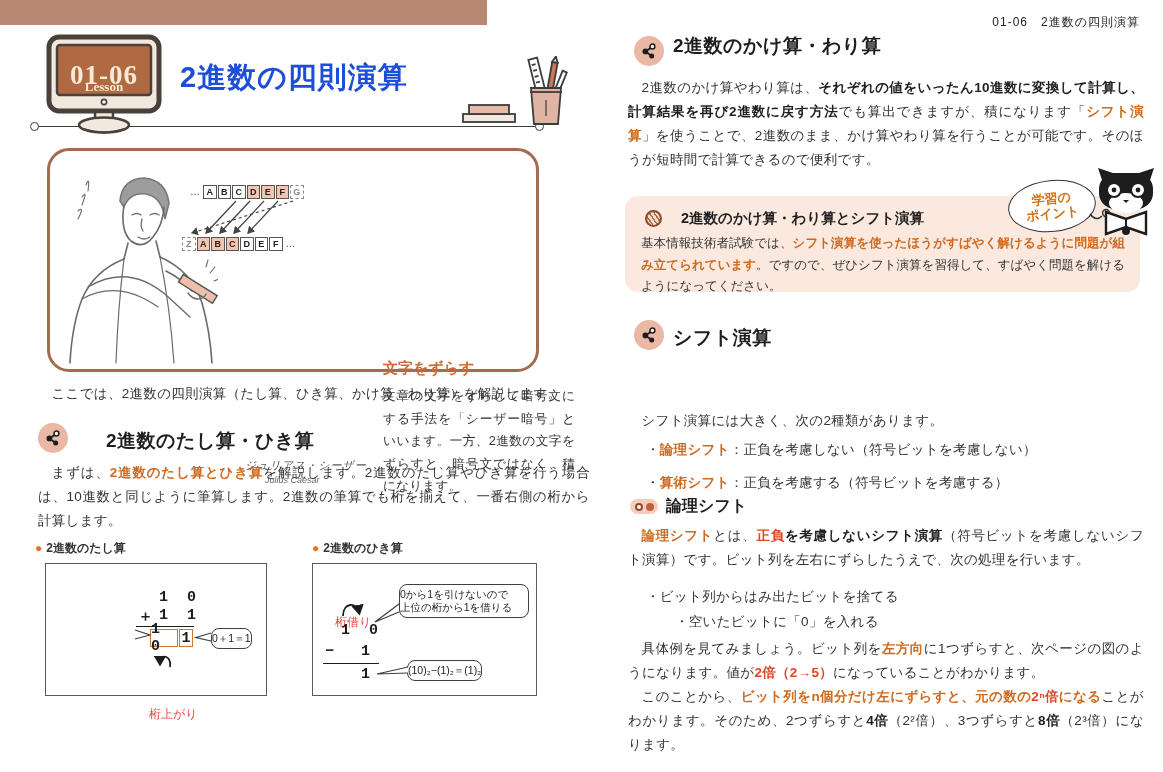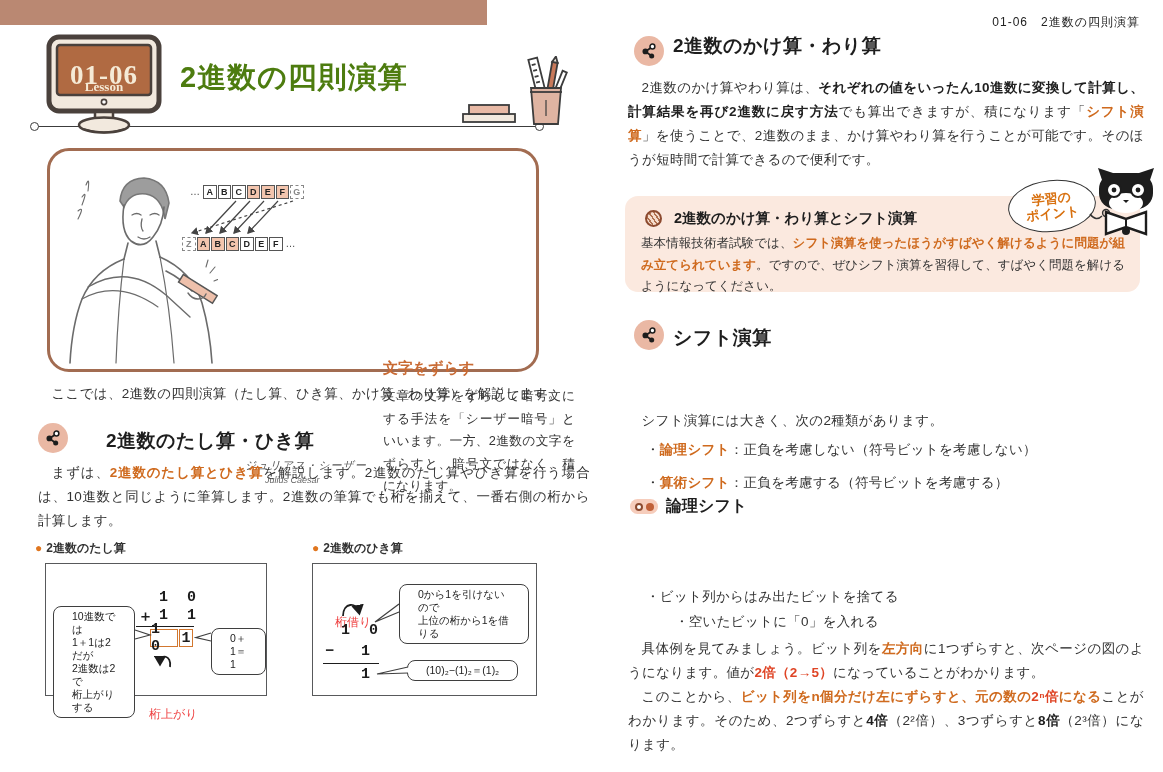--- a/index.html
+++ b/index.html
@@ -11,21 +11,21 @@
   
   .top-band { left:0; top:0; width:487px; height:25px; background:#ba8872; }
 
   
   .lesson-label { left:45px; top:46px; width:118px; text-align:center;
     font-family:"Liberation Serif","DejaVu Serif",serif; font-weight:bold;
     font-size:13px; color:#f5ead6;margin-top:33px; }
   .lesson-number { left:45px; top:60px; width:118px; text-align:center;
     font-family:"Liberation Serif","DejaVu Serif",serif; font-weight:bold;
     font-size:27px; color:#f5ead6; letter-spacing:1px; }
-  .lesson-title { left:180px; top:58px; font-size:29px; font-weight:bold; color:#4d7c0f; letter-spacing:1px; }
+  .lesson-title { left:180px; top:58px; font-size:29px; font-weight:bold; color:#1d4ed8; letter-spacing:1px; }
   .divider { left:36px; top:126px; width:502px; height:0; border-top:1.6px solid #3c3c3c; }
   .divider-dot { width:9px; height:9px; border:1.7px solid #3c3c3c; border-radius:50%; background:#fff; top:122px; }
   .dot-left { left:30px; } .dot-right { left:535px; }
 
   
   .caesar-box { left:47px; top:148px; width:492px; height:224px;
     border:3px solid #a26c51; border-radius:22px; background:#fff; }
   .caesar-heading { left:333px; top:208px; font-size:15px; font-weight:bold; color:#c96a33; }
   .caesar-body { left:333px; top:234px; width:192px; font-size:12.8px; line-height:22.5px; color:#333; text-align:justify; }
   .sig-jp { left:195px; top:307px; font-size:11px; color:#555; font-style:italic; letter-spacing:1px; }
@@ -51,21 +51,21 @@
   .odot { color:#e0761f; font-size:12px; margin-right:4px; }
 
   
   .figbox { border:1.5px solid #58595b; background:#fff; }
   .calc { font-family:"Liberation Mono","DejaVu Sans Mono",monospace; font-weight:bold;
     font-size:15px; color:#1d1d1d; letter-spacing:5px; white-space:pre; }
   .hline { border-top:1.6px solid #1d1d1d; }
   .resbox { border:1.6px solid #d2772f; display:flex; align-items:center; justify-content:center;
     font-family:"Liberation Mono","DejaVu Sans Mono",monospace; font-weight:bold; font-size:15px; color:#1d1d1d; }
   .callout { border:1.4px solid #3f3f3f; border-radius:8px; background:#fff;
-    font-size:10.5px; line-height:13px; color:#222; padding:3px 18px; white-space:pre-line; }
+    font-size:10.5px; line-height:13px; color:#222; padding:3px 0; white-space:pre-line; }
   .small-label { font-size:12px; color:#ef4444;margin-top:36px; }
 
   
   .pg-header { left:620px; top:14px; width:520px; text-align:right; font-size:12px; color:#222; letter-spacing:1px; }
   .point-box { left:625px; top:196px; width:515px; height:96px; background:#fbe9df; border-radius:13px; }
   .point-title { font-size:14.5px; font-weight:bold; color:#1e1e1e; }
   .point-icon { width:17px; height:17px; border-radius:50%; border:2px solid #8c4a2f;
     background:repeating-linear-gradient(55deg,#b0714f 0 1.5px,#f6ddcd 1.5px 4px); }
   .point-body { font-size:12.5px; line-height:21.5px; color:#333; text-align:justify; }
   .bubble { border:1.6px solid #333; border-radius:50%; background:#fff;
@@ -220,24 +220,20 @@
     <span class="odot">●</span><span>2進数のひき算</span>
   </div>
 
   <div class="abs figbox" style="left:45px; top:563px; width:222px; height:133px;">
     <div class="abs calc" style="left:113px; top:25px;">1 0</div>
     <div class="abs calc" style="left:92px; top:43px; letter-spacing:0;">＋</div>
     <div class="abs calc" style="left:113px; top:43px;">1 1</div>
     <div class="abs hline" style="left:90px; top:62px; width:58px;"></div>
     <div class="abs resbox" style="left:104px; top:65px; width:28px; height:18px; letter-spacing:2px;">1 0</div>
     <div class="abs resbox" style="left:133px; top:65px; width:14px; height:18px;">1</div>
-    <div class="abs callout" style="left:7px; top:42px; width:82px; text-align:left;">10進数では
-1＋1は2だが
-2進数は2で
-桁上がりする</div>
     <svg class="abs" style="left:88px; top:62px;" width="18" height="16" viewBox="0 0 18 16">
       <path d="M1,4 L16,9 L1,13" fill="#fff" stroke="#3f3f3f" stroke-width="1.2"></path>
       </svg>
     <div class="abs callout" style="left:165px; top:64px;">0＋1＝1</div>
     <svg class="abs" style="left:148px; top:66px;" width="18" height="14" viewBox="0 0 18 14">
       <path d="M17,3 L2,7.5 L17,11" fill="#fff" stroke="#3f3f3f" stroke-width="1.2"></path>
       </svg>
     <svg class="abs" style="left:108px; top:85px;" width="22" height="22" viewBox="0 0 22 22">
       <defs>
           <marker id="ah2" markerWidth="7" markerHeight="7" refX="4" refY="3.5" orient="auto">
@@ -284,21 +280,21 @@
       <circle cx="6" cy="10.5" r="3.2" fill="#1d1d1d"></circle>
       <circle cx="13" cy="15.5" r="2.8" fill="#1d1d1d"></circle>
       <circle cx="13.8" cy="5" r="2.7" fill="#fff" stroke="#1d1d1d" stroke-width="1.7"></circle>
     </svg>
   </div>
   <div class="abs sec-title" style="left:673px; top:33px;">2進数のかけ算・わり算</div>
 
   <div class="abs para" style="left:628px; top:76px; width:516px;"><span>2進数のかけ算やわり算は、</span><span class="b">それぞれの値をいったん10進数に変換して計算し、計算結果を再び2進数に戻す方法</span><span>でも算出できますが、積になります「</span><span class="o">シフト演算</span><span>」を使うことで、2進数のまま、かけ算やわり算を行うことが可能です。そのほうが短時間で計算できるので便利です。</span></div>
 
   <div class="abs point-box"></div>
-  <div class="abs" style="left:645px; top:209px; display:flex; align-items:center; gap:12px;">
+  <div class="abs" style="left:645px; top:209px; display:flex; align-items:center; gap:19px;">
     <span class="point-icon"></span>
     <span class="point-title">2進数のかけ算・わり算とシフト演算</span>
   </div>
   <div class="abs point-body" style="left:641px; top:233px; width:484px;"><span>基本情報技術者試験では、</span><span class="o">シフト演算を使ったほうがすばやく解けるように問題が組み立てられています</span><span>。ですので、ぜひシフト演算を習得して、すばやく問題を解けるようになってください。</span></div>
 
   <div class="abs bubble" style="left:1008px; top:180px; width:88px; height:52px;">学習の
 ポイント</div>
   <svg class="abs" style="left:1088px; top:204px;" width="24" height="18" viewBox="0 0 24 18">
     <path d="M2,10 q6,8 12,2" fill="none" stroke="#333" stroke-width="1.5"></path>
     <circle cx="18" cy="9" r="3.4" fill="none" stroke="#333" stroke-width="1.5"></circle>
@@ -336,20 +332,21 @@
 
   <div class="abs bullet-line" style="left:646px; top:437px;"><span>・</span><span class="o">論理シフト</span><span>：正負を考慮しない（符号ビットを考慮しない）</span></div>
   <div class="abs bullet-line" style="left:646px; top:462px;margin-top:8px;"><span>・</span><span class="o">算術シフト</span><span>：正負を考慮する（符号ビットを考慮する）</span></div>
 
   <div class="abs pill-icon" style="left:630px; top:499px;">
     <span class="donut"></span>
     <span class="soliddot"></span>
   </div>
   <div class="abs subsec-title" style="left:666px; top:496px;">論理シフト</div>
 
+  <div class="abs para" style="left:628px; top:524px; width:516px;"><span class="o">論理シフト</span><span>とは、</span><span class="r">正負</span><span class="b">を考慮しないシフト演算</span><span>（符号ビットを考慮しないシフト演算）です。ビット列を左右にずらしたうえで、次の処理を行います。</span></div>
 
   <div class="abs bullet-line" style="left:646px; top:584px;">・ビット列からはみ出たビットを捨てる</div>
   <div class="abs bullet-line" style="left:646px; top:609px;margin-left:29px;">・空いたビットに「0」を入れる</div>
 
   <div class="abs flow" style="left:628px; top:637px; width:516px;">
     <p class="para" style="position:static;"><span>具体例を見てみましょう。ビット列を</span><span class="o">左方向</span><span>に1つずらすと、次ページの図のようになります。値が</span><span class="r">2倍（2→5）</span><span>になっていることがわかります。</span></p>
     <p class="para" style="position:static;"><span>このことから、</span><span class="o">ビット列をn個分だけ左にずらすと、元の数の</span><span class="r">2ⁿ倍</span><span class="o">になる</span><span>ことがわかります。そのため、2つずらすと</span><span class="b">4倍</span><span>（2²倍）、3つずらすと</span><span class="b">8倍</span><span>（2³倍）になります。</span></p>
   </div>
 
 </div>

